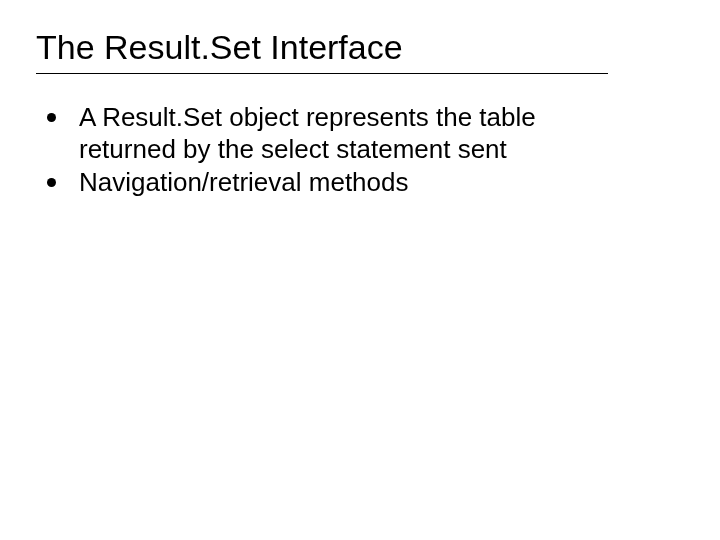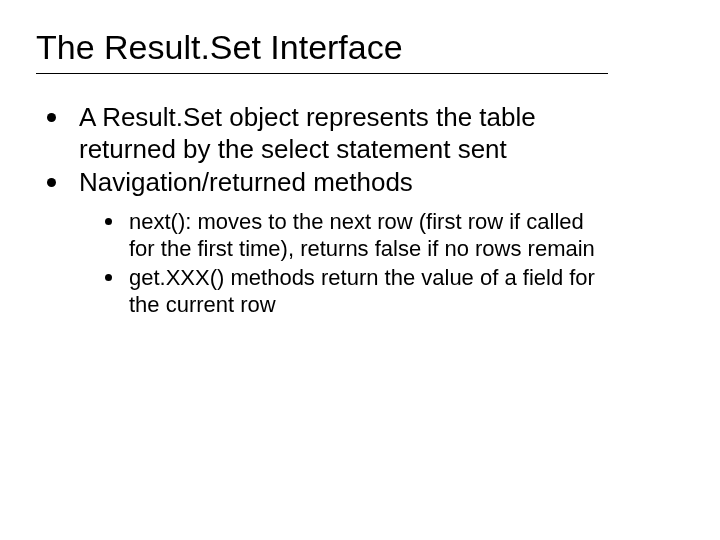--- a/index.html
+++ b/index.html
@@ -77,24 +77,16 @@
 <body>
 
 <div class="slide">
   <h1 class="title">The Result.Set Interface</h1>
   <hr class="rule">
   <ul class="level1">
     <li>
       <span>A Result.Set object represents the table returned by the select statement sent</span>
     </li>
     <li>
-      <span>Navigation/returned methods</span>
-      <ul class="level2">
-        <li>
-          <span>next():  moves to the next row (first row if called for the first time), returns false if no rows remain</span>
-        </li>
-        <li>
-          <span>get.XXX() methods return the value of a field for the current row</span>
-        </li>
-      </ul>
+      <span>Navigation/retrieval methods</span>
     </li>
   </ul>
 </div>
 
 </body></html>

